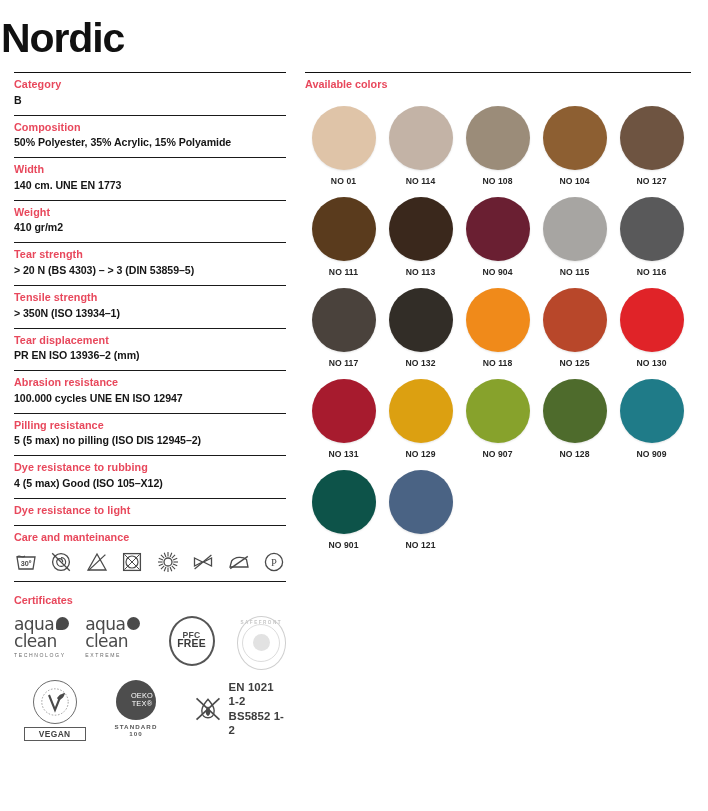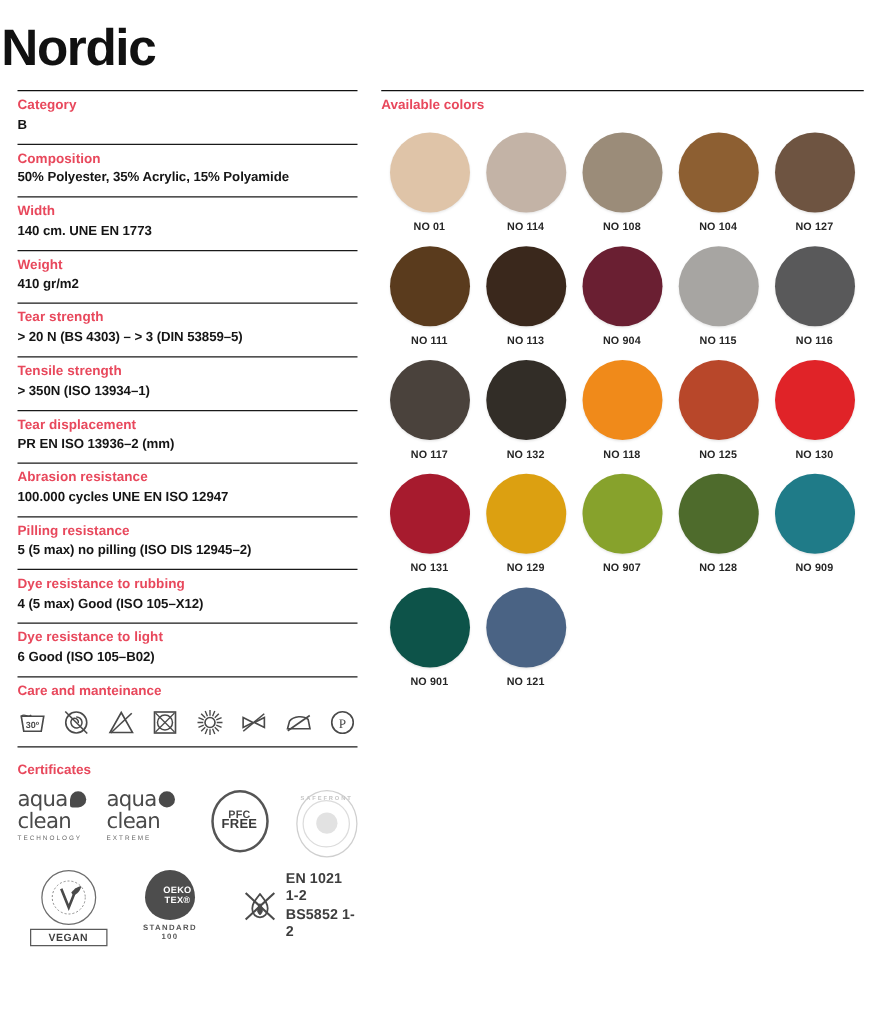--- a/index.html
+++ b/index.html
@@ -103,21 +103,21 @@
     margin-top:3px;border:1.3px solid #5a5a5a;padding:1px 14px;
     font-size:8.4px;font-weight:700;color:#3f3f3f;letter-spacing:0.4px;
   }
 
   .cert-oeko{width:78px;display:flex;flex-direction:column;align-items:center;margin-left:12px;}
   .oeko-badge{
     width:40px;height:40px;background:#4d4d4d;
     border-radius:50% 50% 50% 50%/55% 55% 45% 45%;
     display:flex;flex-direction:column;align-items:center;justify-content:center;
   }
-  .oeko-a{font-size:7.4px;font-weight:700;color:#fff;line-height:1.08;letter-spacing:0.2px;padding-left:12px;}
+  .oeko-a{font-size:7.4px;font-weight:400;color:#fff;line-height:1.08;letter-spacing:0.2px;padding-left:12px;}
   .oeko-sub{font-size:6.2px;font-weight:700;color:#565656;letter-spacing:1.1px;margin-top:3px;text-align:center;line-height:1.25;}
 
   .cert-flame{display:flex;align-items:center;gap:6px;margin-left:22px;}
   .flame-txt{font-size:11.4px;font-weight:700;color:#3d3d3d;line-height:1.28;letter-spacing:0.1px;}
 
   
   .colors-grid{
     display:flex;flex-wrap:wrap;margin-top:14px;
   }
   .swatch-cell{
@@ -208,23 +208,20 @@
         <div class="rule-soft"></div>
         <div class="spec">
           <div class="spec-label">Dye resistance to rubbing</div>
           <div class="spec-value">
             <span class="ln">4 (5 max) Good (ISO 105–X12)</span>
           </div>
         </div>
         <div class="rule-soft"></div>
         <div class="spec">
           <div class="spec-label">Dye resistance to light</div>
-          <div class="spec-value">
-            <span class="ln">6 Good (ISO 105–B02)</span>
-          </div>
         </div>
       </div>
 
     <div class="rule-soft"></div>
     <div class="section-head">Care and manteinance</div>
     <div class="care-row" id="care-row">
         <span class="care-ic">
           <svg width="24" height="24" viewBox="0 0 24 24">
             <path d="M3 7 L21 7 L19 19 L5 19 Z" fill="none" stroke="#4a4a4a" stroke-width="1.3"></path>
             <path d="M3 7 C6 4, 8 9, 11 6" fill="none" stroke="#4a4a4a" stroke-width="1.1"></path>

